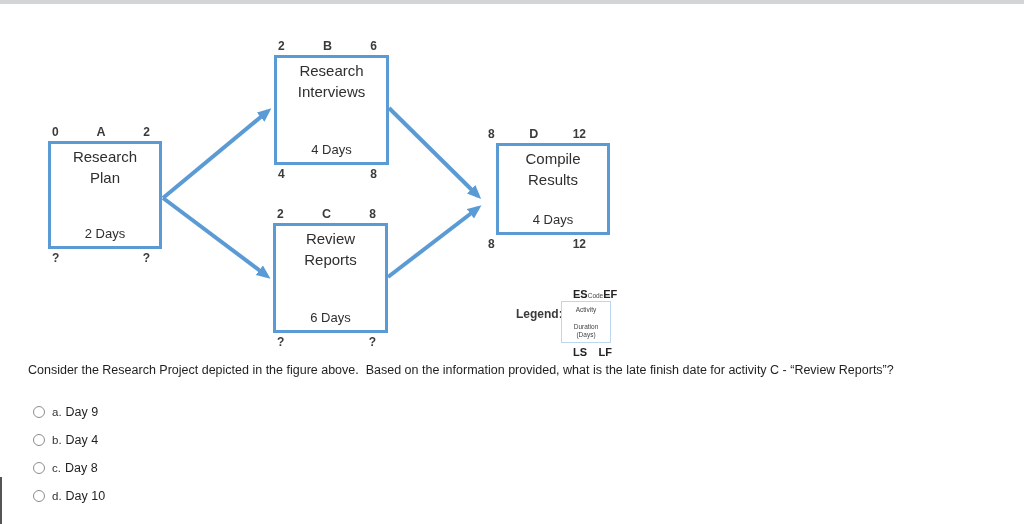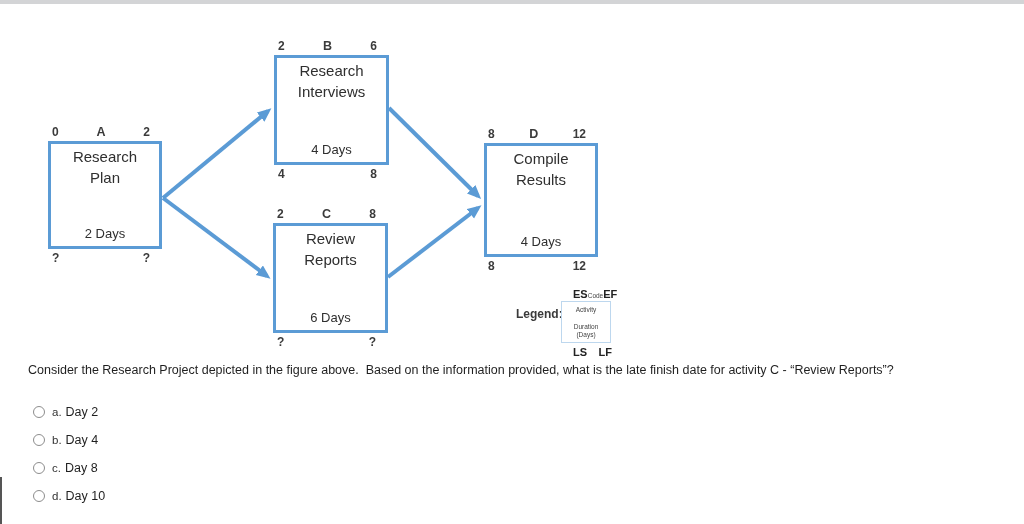--- a/index.html
+++ b/index.html
@@ -190,21 +190,21 @@
       <span>?</span>
     </div>
   </div>
 
   <div class="node" style="left:484px; top:127px; width:114px;">
     <div class="num-row">
       <span>8</span>
       <span class="code">D</span>
       <span>12</span>
     </div>
-    <div class="abox" style="height:114px;">
+    <div class="abox" style="height:92px;margin-left:12px;">
       <div class="aname">
         <div>Compile</div>
         <div>Results</div>
       </div>
       <div class="adur">4 Days</div>
     </div>
     <div class="num-row below">
       <span>8</span>
       <span>12</span>
     </div>
@@ -229,21 +229,21 @@
       <span>LF</span>
     </div>
   </div>
 
   <div class="question">Consider the Research Project depicted in the figure above.  Based on the information provided, what is the late finish date for activity C - “Review Reports”?</div>
 
   <div class="options">
     <div class="option">
       <span class="radio"></span>
       <span class="opt-letter">a.</span>
-      <span class="opt-label">Day 2</span>
+      <span class="opt-label">Day 9</span>
     </div>
     <div class="option">
       <span class="radio"></span>
       <span class="opt-letter">b.</span>
       <span class="opt-label">Day 4</span>
     </div>
     <div class="option">
       <span class="radio"></span>
       <span class="opt-letter">c.</span>
       <span class="opt-label">Day 8</span>

